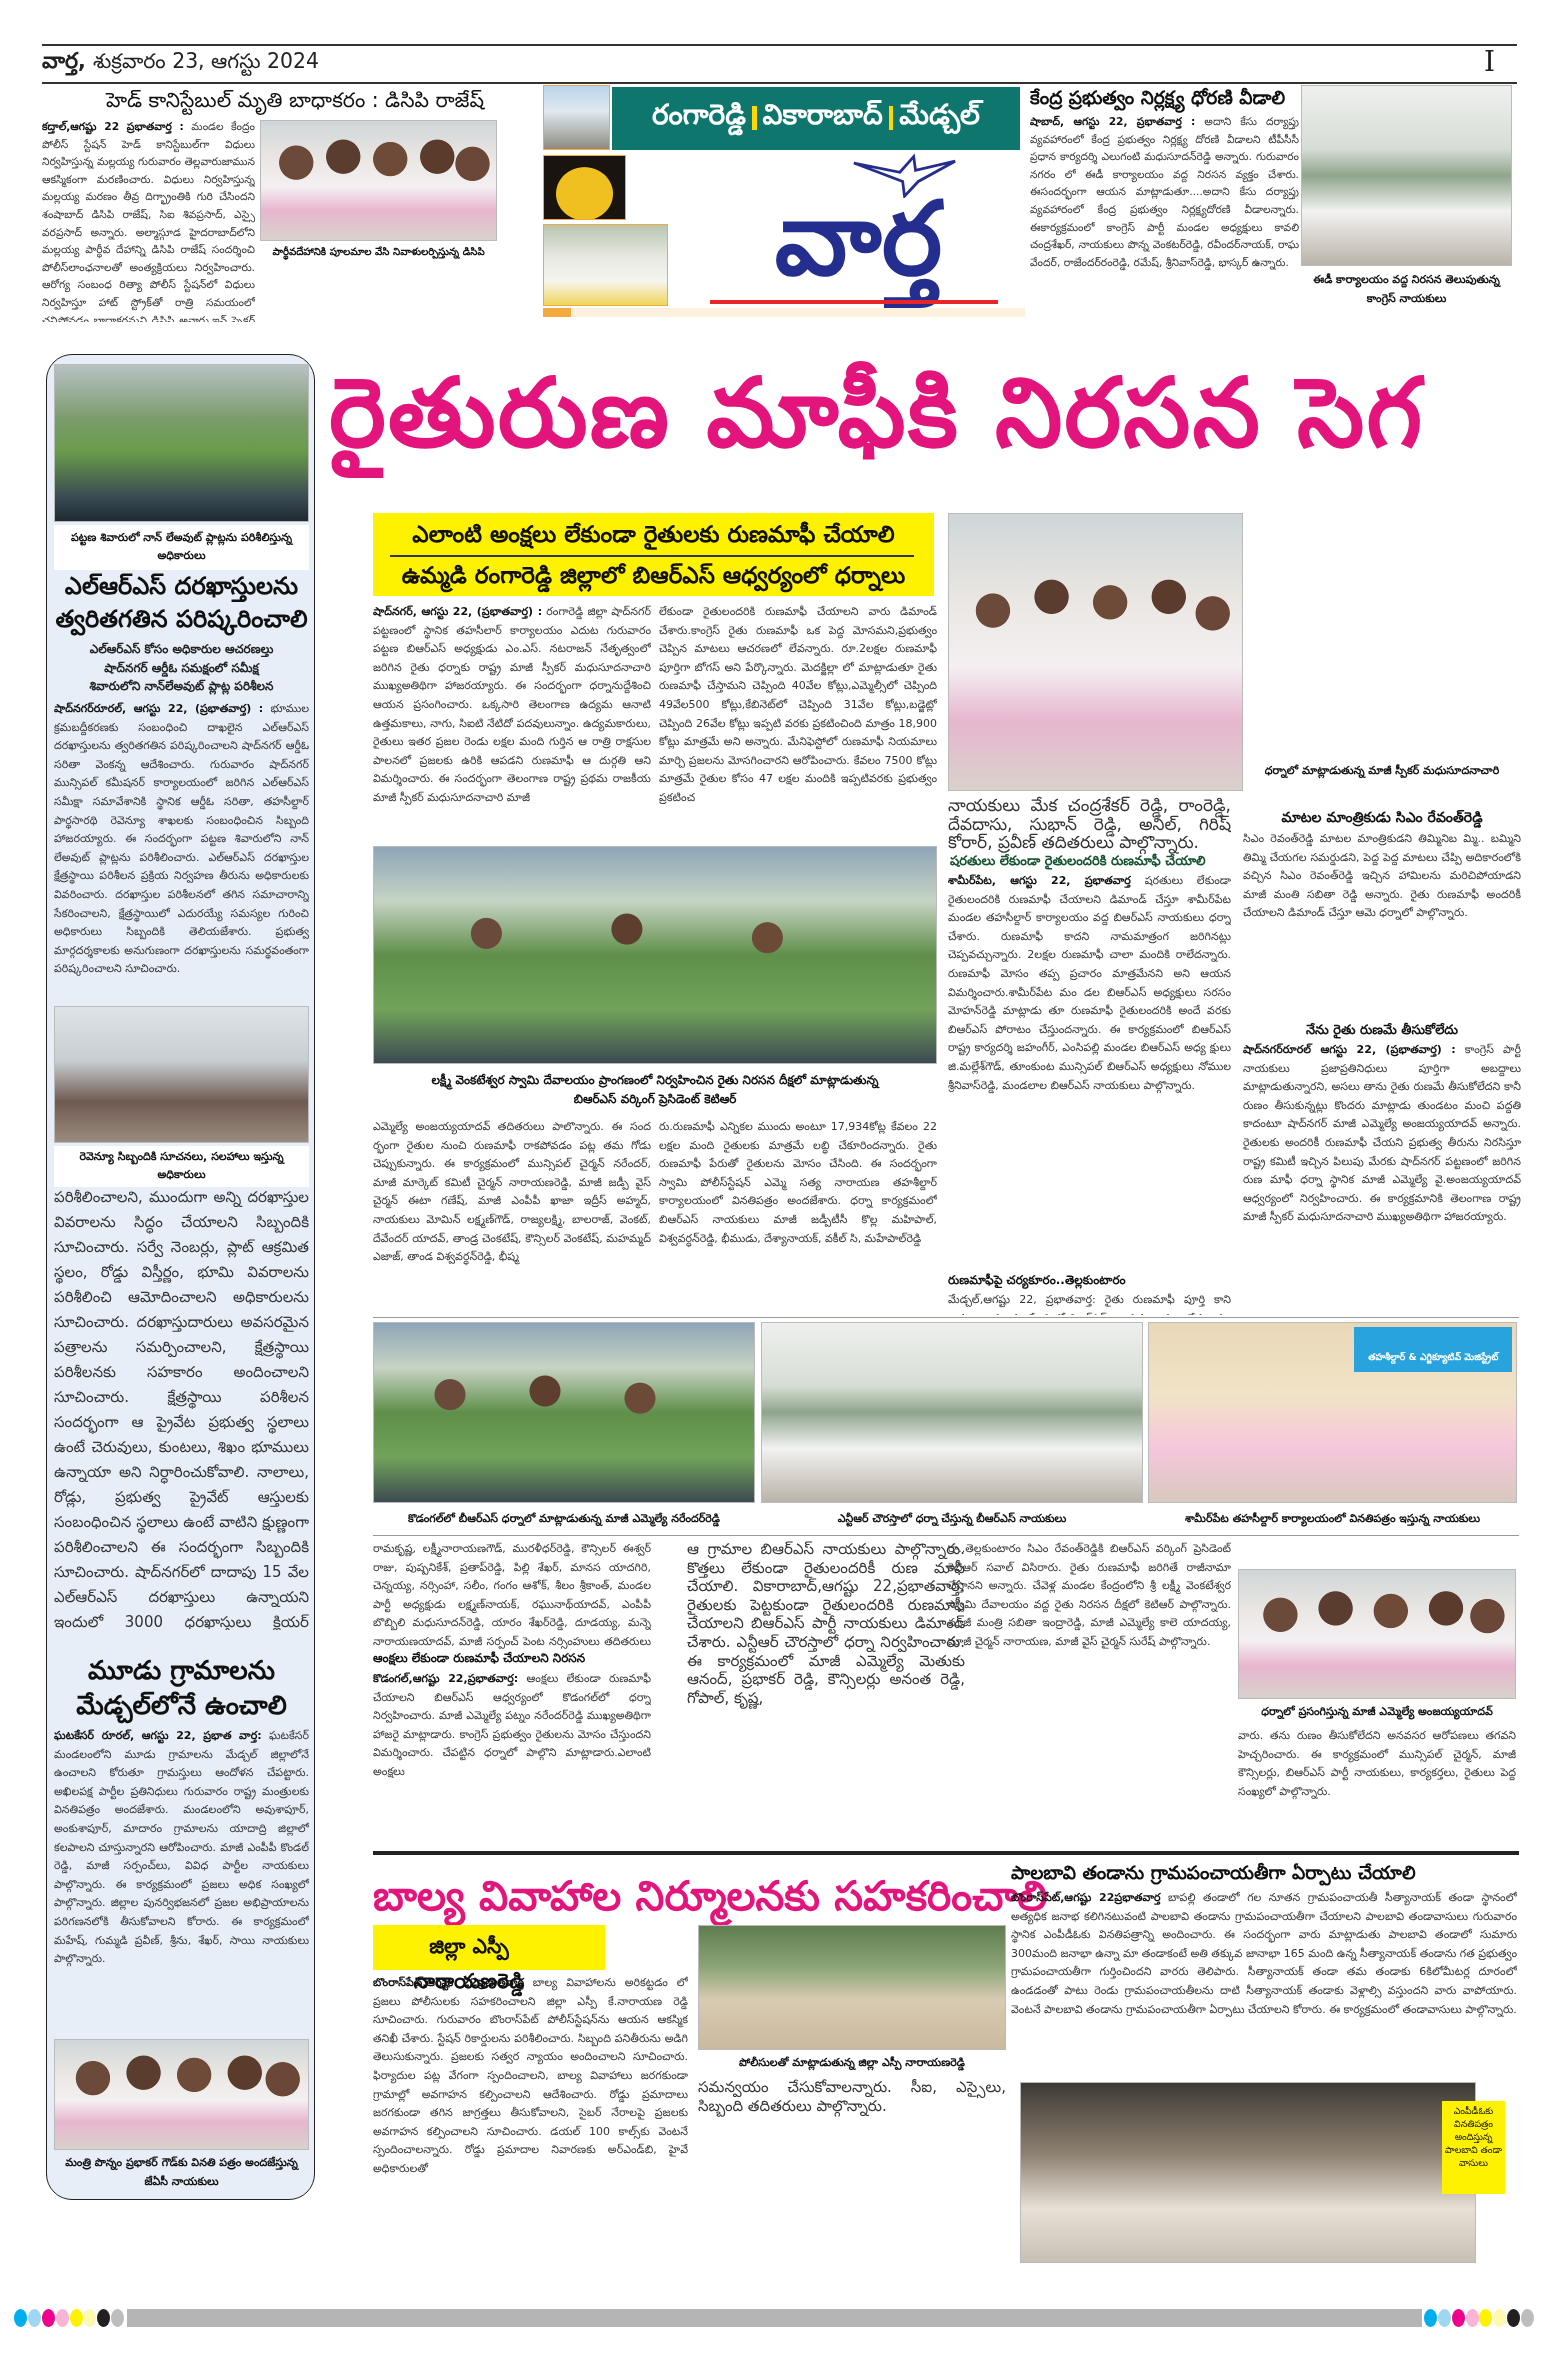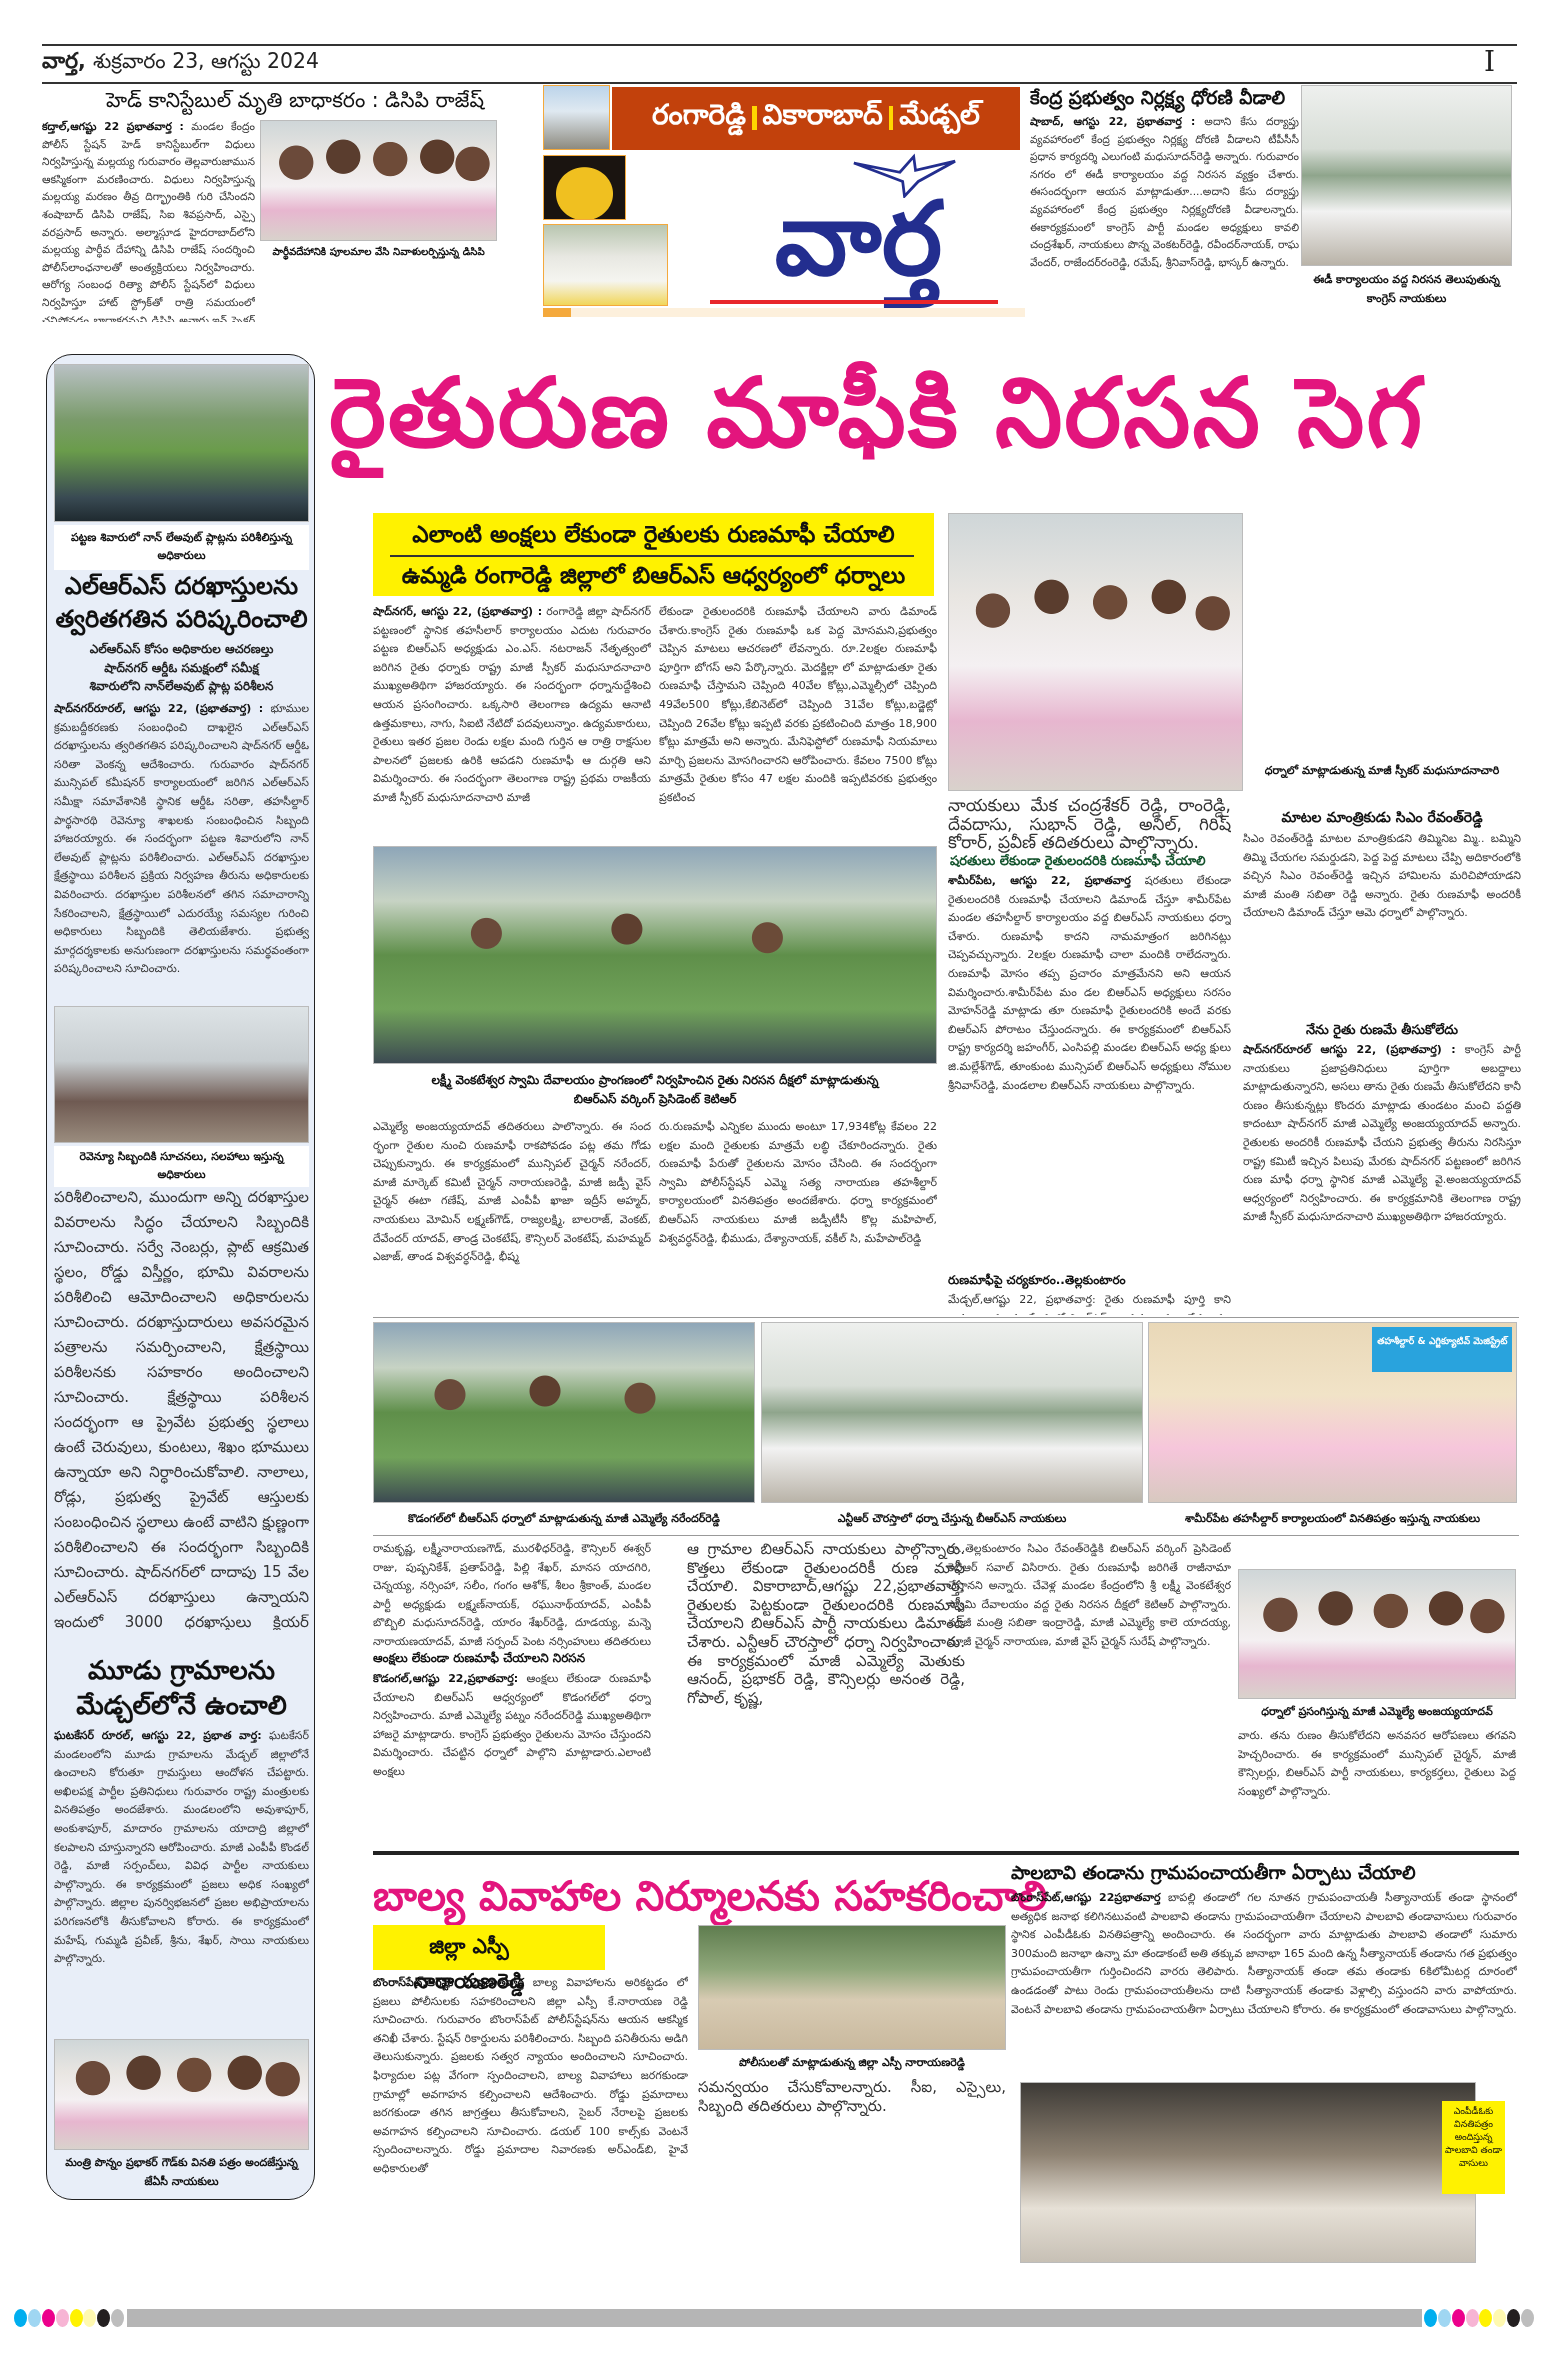--- a/index.html
+++ b/index.html
@@ -50,21 +50,21 @@
   <div class="body-text" style="position:absolute;left:0;top:33px;width:213px;height:204px;font-size:10.7px;line-height:17.6px;overflow:hidden">
     <span class="dateline">కద్తాల్,ఆగష్టు 22 ప్రభాతవార్త :</span>
     <span>మండల కేంద్రం పోలీస్ స్టేషన్ హెడ్ కానిస్టేబుల్‌గా విధులు నిర్వహిస్తున్న మల్లయ్య గురువారం తెల్లవారుజామున ఆకస్మికంగా మరణించారు. విధులు నిర్వహిస్తున్న మల్లయ్య మరణం తీవ్ర దిగ్భ్రాంతికి గురి చేసిందని శంషాబాద్ డిసిపి రాజేష్, సిఐ శివప్రసాద్, ఎస్సై వరప్రసాద్ అన్నారు. అల్మాస్గూడ హైదరాబాద్‌లోని మల్లయ్య పార్థీవ దేహాన్ని డిసిపి రాజేష్ సందర్శించి పోలీస్‌లాంఛనాలతో అంత్యక్రియలు నిర్వహించారు. ఆరోగ్య సంబంధ రిత్యా పోలీస్ స్టేషన్‌లో విధులు నిర్వహిస్తూ హాట్ స్ట్రోక్‌తో రాత్రి సమయంలో చనిపోవడం బాధాకరమని డిసిపి అనారు.ఇన్ స్పెక్టర్ శివప్రసాద్, ఎస్సై వరప్రసాద్ పాల్గొన్నారు.</span>
   </div>
 </div>
 
 <div class="abs" style="left:543px;top:85px;width:482px;height:232px">
   <div style="position:absolute;left:0;top:0;width:67px;height:65px;background:linear-gradient(180deg,#bcd4ea,#dfe9f1 40%,#8d8a7f 100%);border:1.9px solid #f4a93c"></div>
   <div style="position:absolute;left:0;top:70px;width:83px;height:65px;background:radial-gradient(ellipse at 50% 60%,#f0c020 0 28px,#1a1410 29px);border:1.9px solid #f4a93c"></div>
   <div style="position:absolute;left:0;top:139px;width:125px;height:82px;background:linear-gradient(180deg,#b8c6b0,#e8e8e2 40%,#f5f5f0 70%,#f1d65a 100%);border:1.9px solid #f4a93c"></div>
-  <div style="position:absolute;left:69px;top:1.9px;width:408px;height:63px;background:#c2410c;display:flex;align-items:center;justify-content:center;gap:6px;color:#fff;font-size:28px;font-weight:bold">
+  <div style="position:absolute;left:69px;top:1.9px;width:408px;height:63px;background:#0f766e;display:flex;align-items:center;justify-content:center;gap:6px;color:#fff;font-size:28px;font-weight:bold">
     <span>రంగారెడ్డి</span>
     <span style="display:inline-block;width:4.6px;height:24px;background:#ffd800"></span>
     <span>వికారాబాద్</span>
     <span style="display:inline-block;width:4.6px;height:24px;background:#ffd800"></span>
     <span>మేడ్చల్</span>
   </div>
   <div style="position:absolute;left:306px;top:67px;width:111px;height:46px">
     <svg width="111" height="46" viewBox="0 0 120 50">
         <path d="M5 12 L55 22 L70 5 L72 20 L115 10 L75 32 L60 48 L58 32 Z" fill="#fff" stroke="#232e8f" stroke-width="3"></path>
       </svg>
@@ -158,21 +158,21 @@
 <div class="abs" style="left:1243px;top:1022px;width:278px;text-align:center;font-size:13px;font-weight:bold;color:#111">నేను రైతు రుణమే తీసుకోలేదు</div>
 <div class="body-text abs" style="left:1243px;top:1041px;width:278px;height:274px;overflow:hidden;font-size:11px;line-height:18.6px">
   <span class="dateline">షాద్‌నగర్‌రూరల్ ఆగస్టు 22, (ప్రభాతవార్త) :</span>
   <span>కాంగ్రెస్ పార్టీ నాయకులు ప్రజాప్రతినిధులు పూర్తిగా అబద్దాలు మాట్లాడుతున్నారని, అసలు తాను రైతు రుణమే తీసుకోలేదని కానీ రుణం తీసుకున్నట్లు కొందరు మాట్లాడు తుండటం మంచి పద్దతి కాదంటూ షాద్‌నగర్ మాజీ ఎమ్మెల్యే అంజయ్యయాదవ్ అన్నారు. రైతులకు అందరికీ రుణమాఫీ చేయని ప్రభుత్వ తీరును నిరసిస్తూ రాష్ట్ర కమిటీ ఇచ్చిన పిలుపు మేరకు షాద్‌నగర్ పట్టణంలో జరిగిన రుణ మాఫీ ధర్నా స్థానిక మాజీ ఎమ్మెల్యే వై.అంజయ్యయాదవ్ ఆధ్వర్యంలో నిర్వహించారు. ఈ కార్యక్రమానికి తెలంగాణ రాష్ట్ర మాజీ స్పీకర్ మధుసూదనాచారి ముఖ్యఅతిథిగా హాజరయ్యారు.</span>
 </div>
 
 <div class="rule" style="left:373px;top:1317px;width:1146px;height:0.9px;background:#999"></div>
 <div class="photo ph-green" style="left:373px;top:1322px;width:382px;height:181px"></div>
 <div class="photo ph-street" style="left:761px;top:1322px;width:382px;height:181px"></div>
 <div class="photo ph-office" style="left:1148px;top:1322px;width:369px;height:181px">
-  <div style="position:absolute;right:3.7px;top:3.7px;width:140px;height:45px;background:#29a3dd;color:#fff;font-size:9.3px;font-weight:bold;text-align:center;padding-top:8px">తహశీల్దార్ &amp; ఎగ్జిక్యూటివ్ మెజిస్ట్రేట్</div>
+  <div style="position:absolute;right:3.7px;top:3.7px;width:158px;height:45px;background:#29a3dd;color:#fff;font-size:9.3px;font-weight:bold;text-align:center;padding-top:24px">తహశీల్దార్ &amp; ఎగ్జిక్యూటివ్ మెజిస్ట్రేట్</div>
 </div>
 <div class="caption" style="left:373px;top:1510px;width:382px;font-size:11px">కొడంగల్‌లో బీఆర్ఎస్ ధర్నాలో మాట్లాడుతున్న మాజీ ఎమ్మెల్యే నరేందర్‌రెడ్డి</div>
 <div class="caption" style="left:761px;top:1510px;width:382px;font-size:11px">ఎన్టీఆర్ చౌరస్తాలో ధర్నా చేస్తున్న బీఆర్ఎస్ నాయకులు</div>
 <div class="caption" style="left:1148px;top:1510px;width:369px;font-size:11px">శామీర్‌పేట తహసీల్దార్ కార్యాలయంలో వినతిపత్రం ఇస్తున్న నాయకులు</div>
 <div class="rule" style="left:373px;top:1535px;width:1146px;height:0.9px;background:#999"></div>
 
 <div class="body-text abs" style="left:373px;top:1540px;width:278px;height:111px;overflow:hidden;font-size:11px;line-height:18.6px">
   <span>రామకృష్ణ, లక్ష్మీనారాయణగౌడ్, మురళీధర్‌రెడ్డి, కౌన్సిలర్ ఈశ్వర్ రాజు, పుష్పనికేశ్, ప్రతాప్‌రెడ్డి, పిల్లి శేఖర్, మానస యాదగిరి, చెన్నయ్య, నర్సింహా, సలీం, గంగం ఆశోక్, శీలం శ్రీకాంత్, మండల పార్టీ అధ్యక్షుడు లక్ష్మణ్‌నాయక్, రఘునాథ్‌యాదవ్, ఎంపీపీ బొబ్బిలి మధుసూదన్‌రెడ్డి, యారం శేఖర్‌రెడ్డి, దూడయ్య, మన్నె నారాయణయాదవ్, మాజీ సర్పంచ్ పెంట నర్సింహులు తదితరులు పాల్గొన్నారు.</span>
 </div>
 <div class="abs" style="left:373px;top:1651px;width:278px;font-size:12px;font-weight:bold;color:#111">ఆంక్షలు లేకుండా రుణమాఫీ చేయాలని నిరసన</div>

